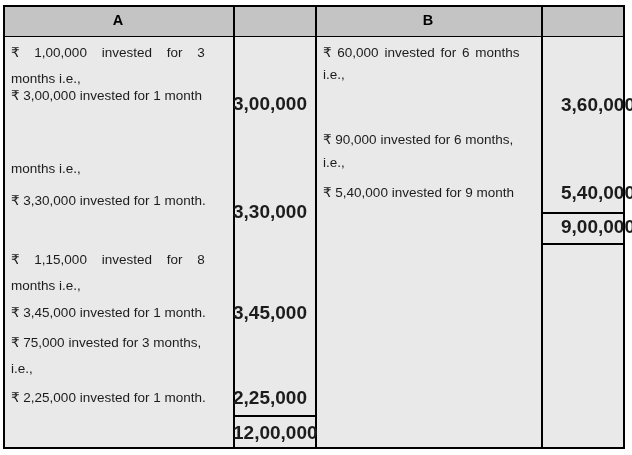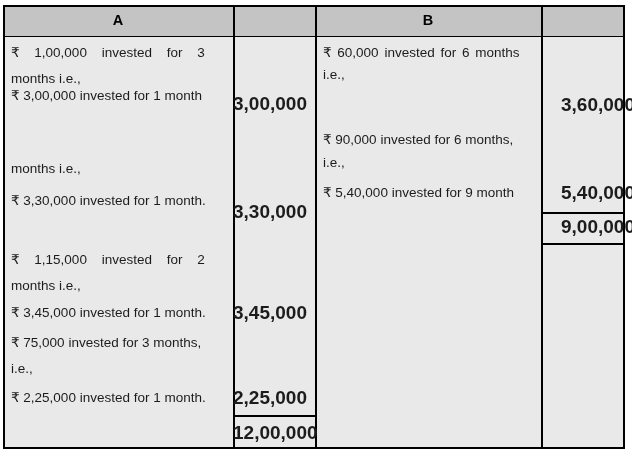--- a/index.html
+++ b/index.html
@@ -65,21 +65,21 @@
 
   <div class="hline" style="left:541px;top:212px;width:84px;"></div>
   <div class="hline" style="left:541px;top:243px;width:84px;"></div>
   <div class="hline" style="left:233px;top:415px;width:83px;"></div>
 
   <div class="tl ca ws11" style="top:40px;">₹ 1,00,000 invested for 3</div>
   <div class="tl ca" style="top:66px;">months i.e.,</div>
   <div class="tl ca" style="top:83px;">₹ 3,00,000 invested for 1 month</div>
   <div class="tl ca" style="top:156px;">months i.e.,</div>
   <div class="tl ca" style="top:188px;">₹ 3,30,000 invested for 1 month.</div>
-  <div class="tl ca ws11" style="top:247px;">₹ 1,15,000 invested for 2</div>
+  <div class="tl ca ws11" style="top:247px;">₹ 1,15,000 invested for 8</div>
   <div class="tl ca" style="top:273px;">months i.e.,</div>
   <div class="tl ca" style="top:300px;">₹ 3,45,000 invested for 1 month.</div>
   <div class="tl ca" style="top:330px;">₹ 75,000 invested for 3 months,</div>
   <div class="tl ca" style="top:356px;">i.e.,</div>
   <div class="tl ca" style="top:385px;">₹ 2,25,000 invested for 1 month.</div>
 
   <div class="amt amt1" style="top:91px;">3,00,000</div>
   <div class="amt amt1" style="top:182px;margin-top:17px;">3,30,000</div>
   <div class="amt amt1" style="top:300px;">3,45,000</div>
   <div class="amt amt1" style="top:385px;">2,25,000</div>

